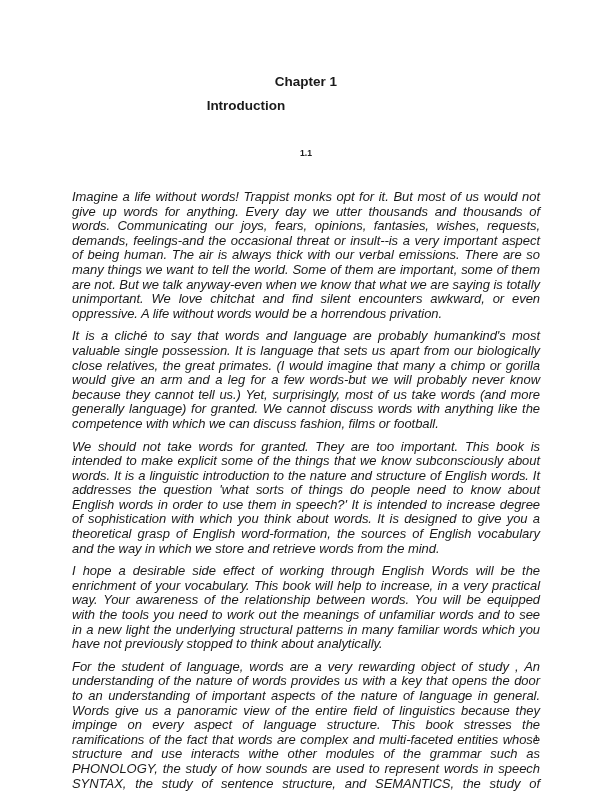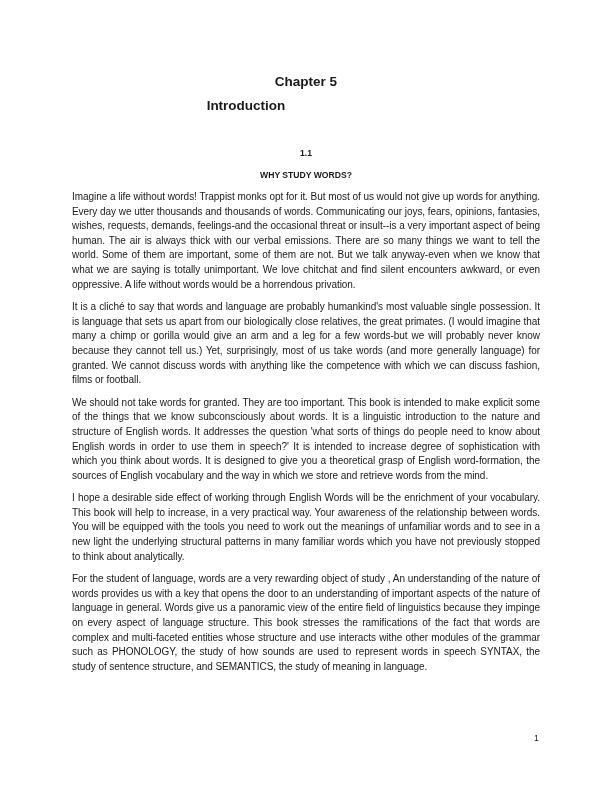--- a/index.html
+++ b/index.html
@@ -59,41 +59,41 @@
       font-weight: bold;
       font-size: 8.6px;
     }
     .body {
       position: absolute;
       left: 72px;
       top: 190px;
       width: 468px;
     }
     .para {
-      font-size: 10px;
+      font-size: 13px;
       line-height: 14.6px;
       text-align: justify;
       margin: 0 0 8px 0;
       letter-spacing: -0.05px;
+      font-style: italic;
     }
     .page-number {
       position: absolute;
       top: 733px;
       left: 534px;
       font-size: 8.6px;
     }
   </style>
 </head>
 <body>
 
 <div class="page">
-  <div class="chapter-label">Chapter 5</div>
+  <div class="chapter-label">Chapter 1</div>
   <div class="chapter-title">Introduction</div>
   <div class="section-number">1.1</div>
-  <div class="section-title">WHY STUDY WORDS?</div>
 
   <div class="body">
     <p class="para">Imagine a life without words! Trappist monks opt for it. But most of us would not give up words for anything. Every day we utter thousands and thousands of words. Communicating our joys, fears, opinions, fantasies, wishes, requests, demands, feelings-and the occasional threat or insult--is a very important aspect of being human. The air is always thick with our verbal emissions. There are so many things we want to tell the world. Some of them are important, some of them are not. But we talk anyway-even when we know that what we are saying is totally unimportant. We love chitchat and find silent encounters awkward, or even oppressive. A life without words would be a horrendous privation.</p>
     <p class="para">It is a cliché to say that words and language are probably humankind's most valuable single possession. It is language that sets us apart from our biologically close relatives, the great primates. (I would imagine that many a chimp or gorilla would give an arm and a leg for a few words-but we will probably never know because they cannot tell us.) Yet, surprisingly, most of us take words (and more generally language) for granted. We cannot discuss words with anything like the competence with which we can discuss fashion, films or football.</p>
     <p class="para">We should not take words for granted. They are too important. This book is intended to make explicit some of the things that we know subconsciously about words. It is a linguistic introduction to the nature and structure of English words. It addresses the question 'what sorts of things do people need to know about English words in order to use them in speech?' It is intended to increase degree of sophistication with which you think about words. It is designed to give you a theoretical grasp of English word-formation, the sources of English vocabulary and the way in which we store and retrieve words from the mind.</p>
     <p class="para">I hope a desirable side effect of working through English Words will be the enrichment of your vocabulary. This book will help to increase, in a very practical way. Your awareness of the relationship between words. You will be equipped with the tools you need to work out the meanings of unfamiliar words and to see in a new light the underlying structural patterns in many familiar words which you have not previously stopped to think about analytically.</p>
     <p class="para">For the student of language, words are a very rewarding object of study , An understanding of the nature of words provides us with a key that opens the door to an understanding of important aspects of the nature of language in general. Words give us a panoramic view of the entire field of linguistics because they impinge on every aspect of language structure. This book stresses the ramifications of the fact that words are complex and multi-faceted entities whose structure and use interacts withe other modules of the grammar such as PHONOLOGY, the study of how sounds are used to represent words in speech SYNTAX, the study of sentence structure, and SEMANTICS, the study of meaning in language.</p>
   </div>
 
   <div class="page-number">1</div>

